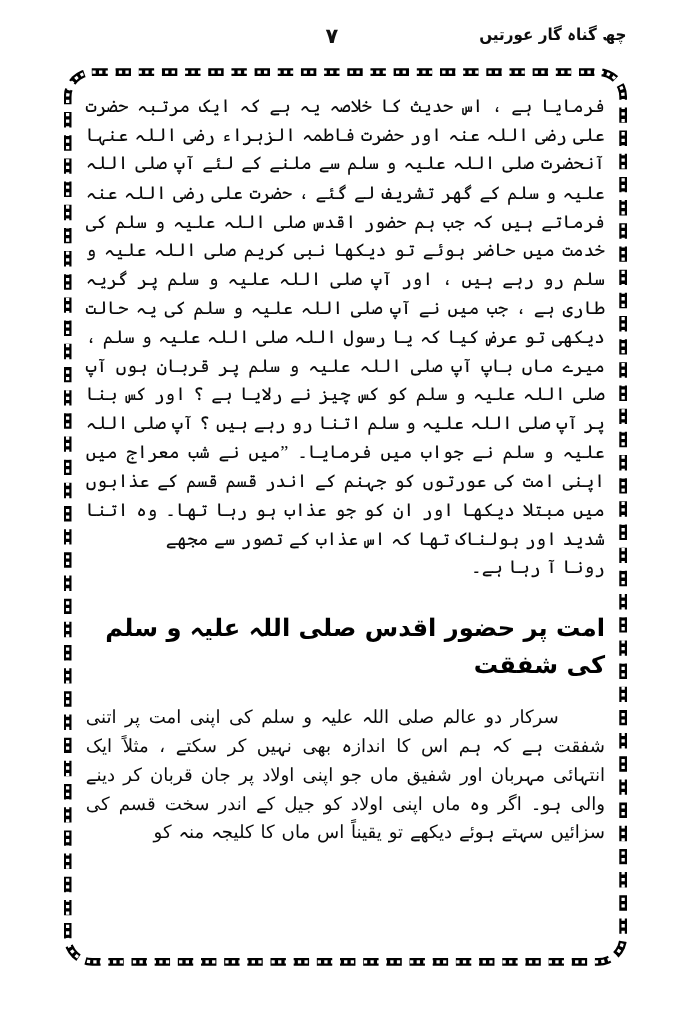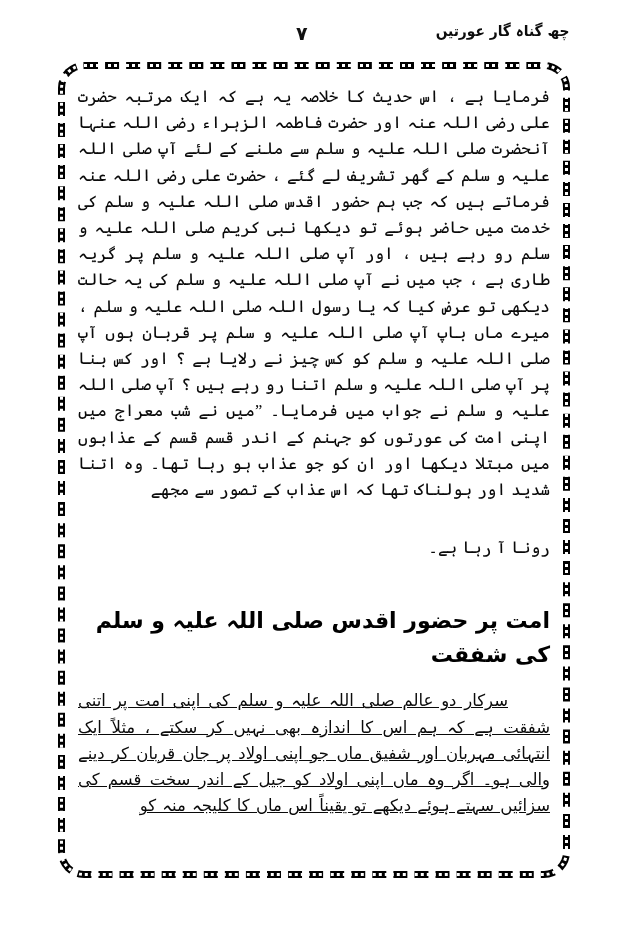--- a/index.html
+++ b/index.html
@@ -97,35 +97,33 @@
     letter-spacing: -0.2px;
     word-spacing: 1px;
   }
   .para-1 {
     padding-top: 4px;
     font-family: Liberation Serif, serif;
   }
   .para-2 {
     text-indent: 42px;
     padding-top: 2px;
-    text-decoration: underline;
   }
   .para .last-line {
     display: block;
     text-align: right;
-    margin-top: 32px;
   }
 
   .section-heading {
     color: #000000;
     font-size: 22px;
     line-height: 34px;
     font-weight: 700;
     text-align: right;
-    margin: 43px 0 14px 0;
+    margin: 26px 0 14px 0;
     padding-left: 4px;
     font-family: "DejaVu Sans", sans-serif;
     letter-spacing: -0.3px;
   }
 </style>
 </head>
 <body>
 
 <div class="page">
 

